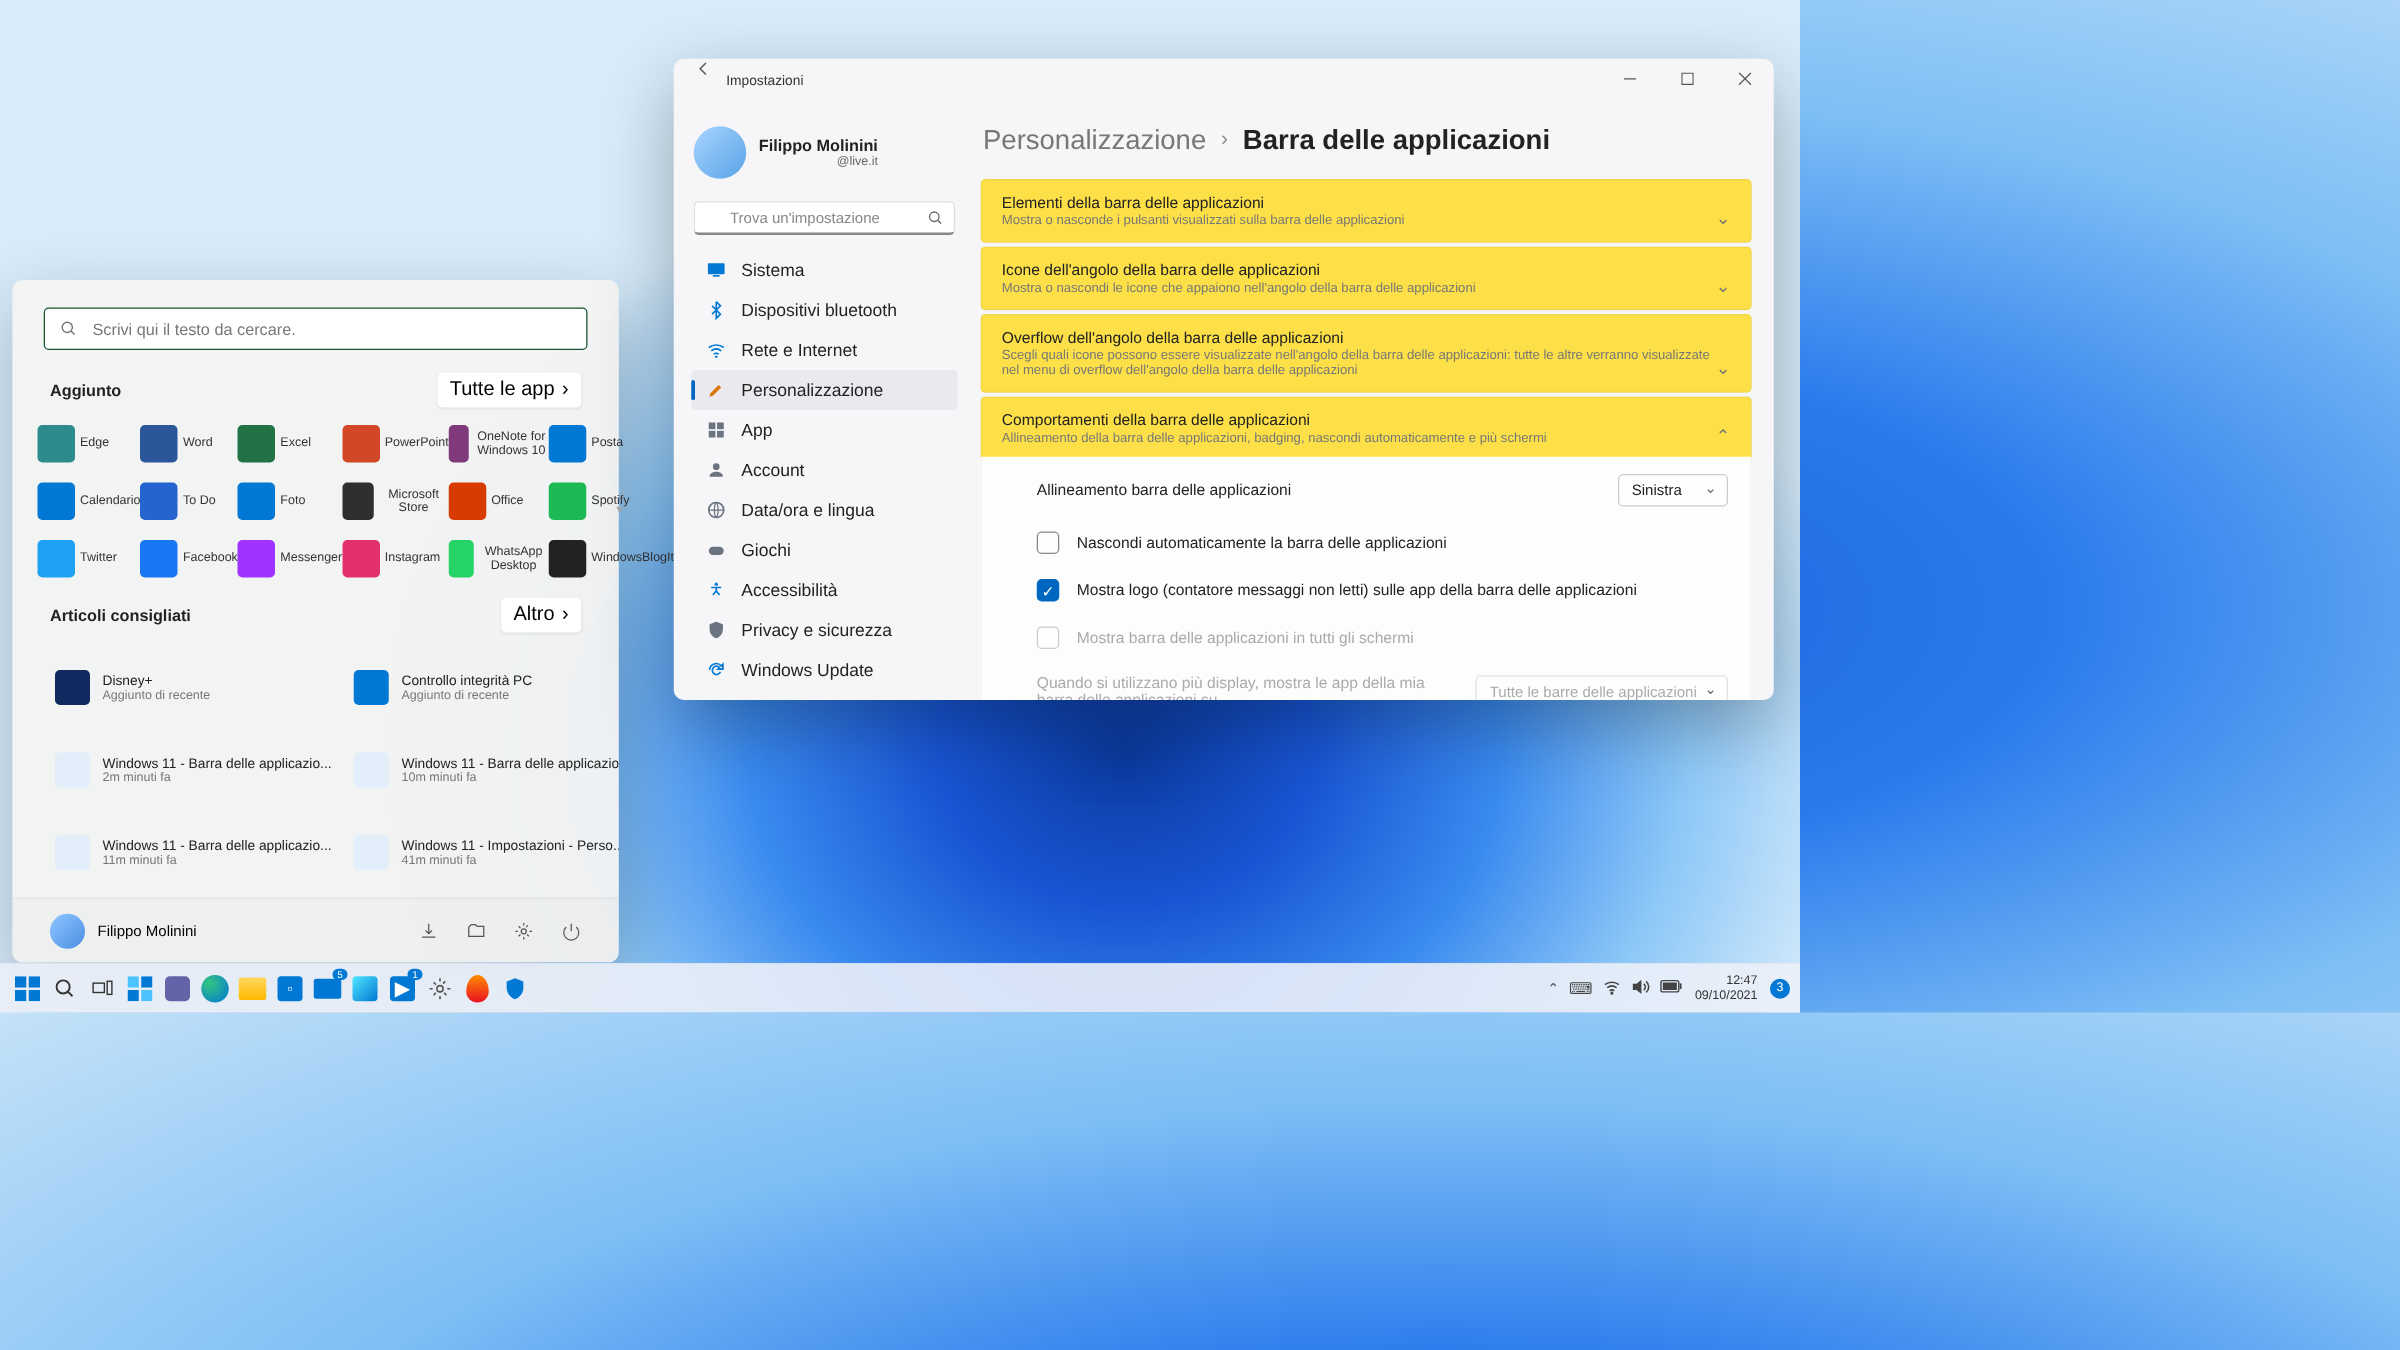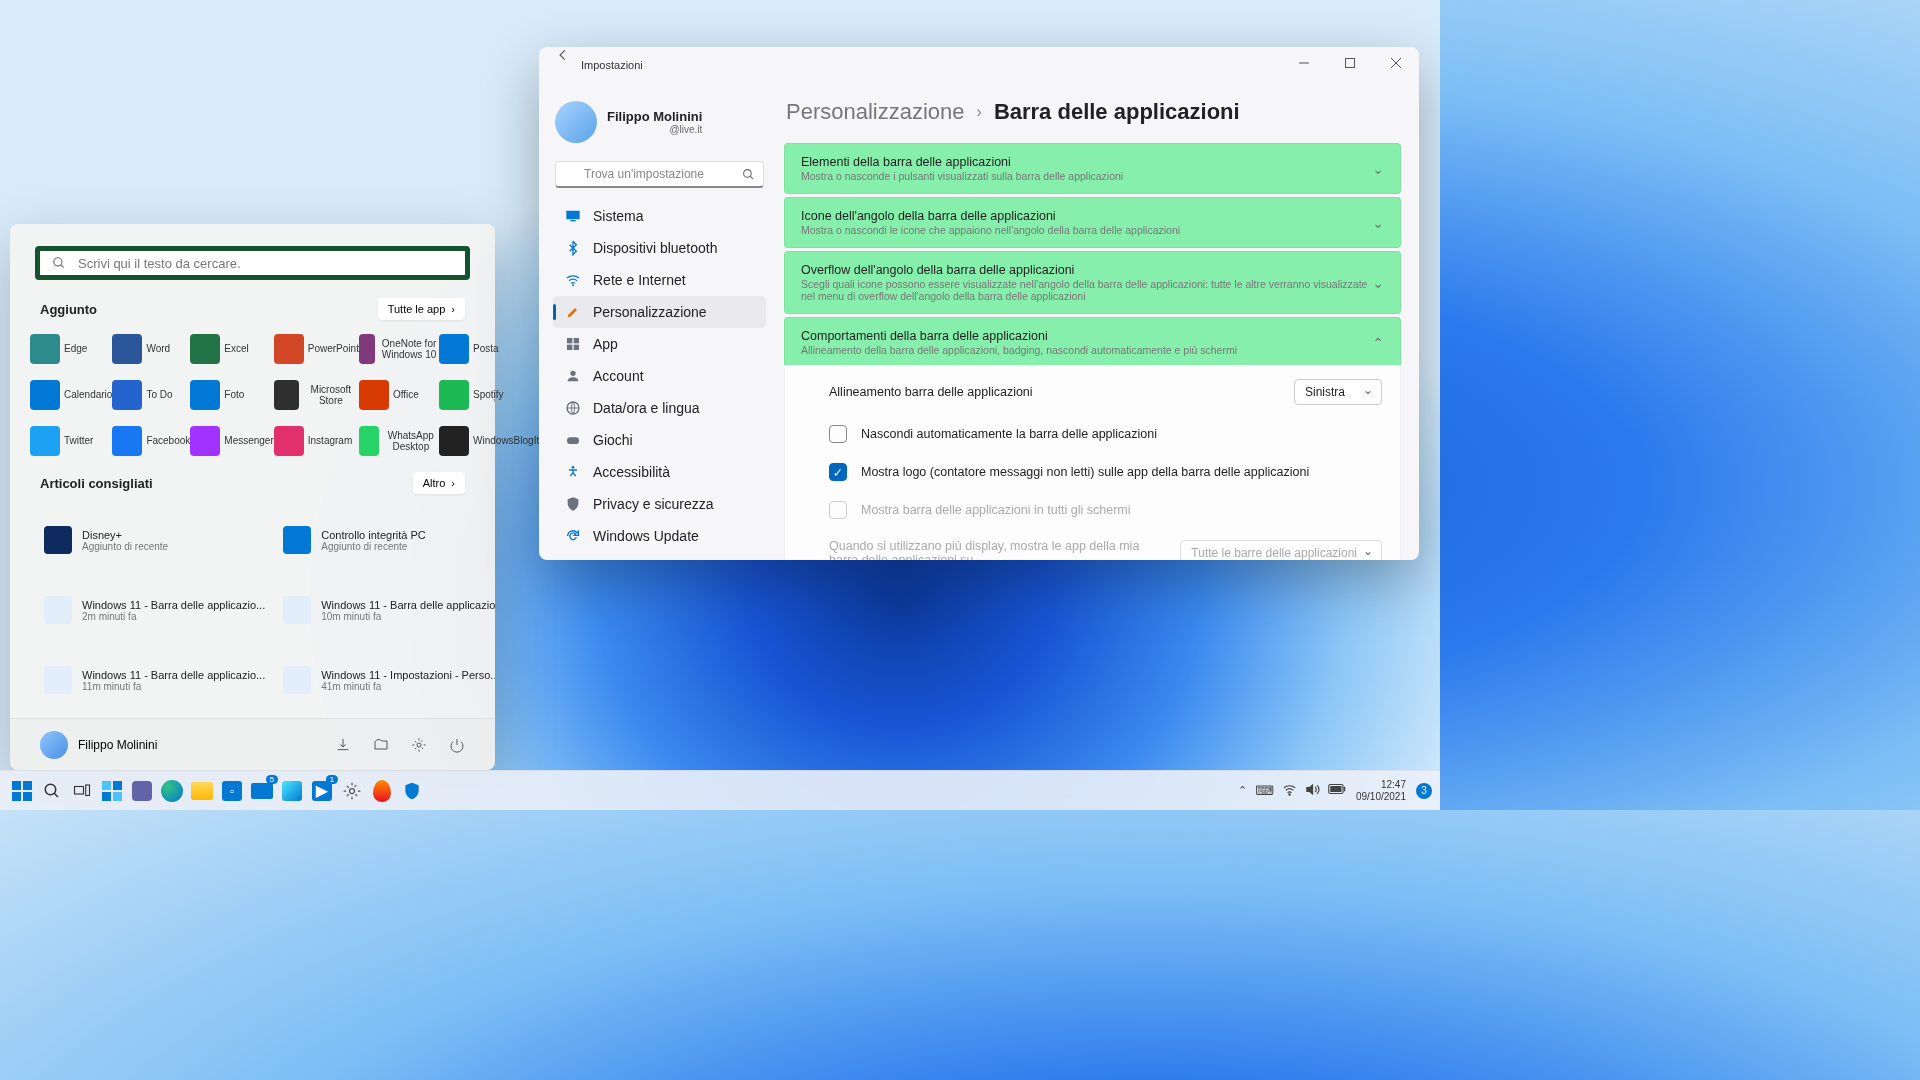--- a/index.html
+++ b/index.html
@@ -1,22 +1,22 @@
 <!DOCTYPE html>
 <html><head>
 <meta charset="utf-8">
 <style>
 *{box-sizing:border-box;margin:0;padding:0;font-family:"Segoe UI",sans-serif}
 body{width:1440px;height:810px;overflow:hidden;background:radial-gradient(ellipse at 60% 60%,#1a5fd8 0%,#2b7aed 30%,#7cbef5 60%,#c5e2f8 100%);position:relative}
 .wallpaper{position:absolute;inset:0;background:radial-gradient(ellipse 600px 500px at 900px 600px,#0b3a9e 0%,#1855d4 25%,#3a8aef 50%,#8ec8f7 75%,#d8ecfb 100%)}
 .start-menu{position:absolute;left:10px;top:224px;width:485px;height:546px;background:rgba(243,243,243,0.96);backdrop-filter:blur(20px);border-radius:8px;box-shadow:0 20px 60px rgba(0,0,0,0.25);display:flex;flex-direction:column}
-.start-search{margin:22px 25px 18px;height:34px;background:#fff;border:5px solid #14532d;border-radius:4px;display:flex;align-items:center;padding:0 12px;gap:12px;font-size:13px;color:#777}
+.start-search{margin:22px 25px 18px;height:34px;background:#fff;border:1px solid #14532d;border-radius:4px;display:flex;align-items:center;padding:0 12px;gap:12px;font-size:13px;color:#777}
 .start-section-header{display:flex;justify-content:space-between;align-items:center;padding:0 30px;margin-bottom:8px}
 .start-section-title{font-size:13px;font-weight:700;color:#222}
-.start-pill{background:#fff;border:none;border-radius:4px;padding:5px 10px;font-size:11px;display:flex;align-items:center;gap:6px;cursor:pointer;box-shadow:0 1px 2px rgba(0,0,0,0.08)}
+.start-pill{background:#fff;border:none;border-radius:4px;padding:5px 10px;font-size:16px;display:flex;align-items:center;gap:6px;cursor:pointer;box-shadow:0 1px 2px rgba(0,0,0,0.08)}
 .apps-grid{display:grid;grid-template-columns:repeat(6,1fr);gap:4px 0;padding:0 20px;position:relative}
 .app-tile{display:flex;align-items:center;gap:4px;padding:6px 0;cursor:pointer;border-radius:4px}
 .app-icon{width:30px;height:30px;border-radius:4px;display:flex;align-items:center;justify-content:center;font-size:18px;color:#fff}
 .app-label{font-size:10px;color:#333;text-align:center;line-height:1.15;max-width:68px}
 .recommended{display:grid;grid-template-columns:1fr 1fr;gap:6px 10px;padding:6px 30px;flex:1;overflow:hidden}
 .rec-item{display:flex;gap:10px;align-items:center;cursor:pointer;padding:4px;border-radius:4px}
 .rec-icon{width:28px;height:28px;border-radius:4px;display:flex;align-items:center;justify-content:center;font-size:14px;flex-shrink:0}
 .rec-text{flex:1;min-width:0}
 .rec-title{font-size:11px;color:#222;white-space:nowrap;overflow:hidden;text-overflow:ellipsis}
 .rec-sub{font-size:10px;color:#777}
@@ -43,21 +43,21 @@
 .sidebar-search .sicon{position:absolute;right:8px}
 .nav-item{display:flex;align-items:center;gap:12px;padding:8px 12px;border-radius:4px;font-size:14px;color:#222;cursor:pointer;position:relative}
 .nav-item.active{background:#eaeaee}
 .nav-item.active::before{content:"";position:absolute;left:0;top:8px;bottom:8px;width:3px;background:#0067c0;border-radius:2px}
 .nav-icon{width:16px;height:16px;display:inline-flex;align-items:center;justify-content:center}
 .settings-main{flex:1;padding:6px 18px 0 10px;overflow-y:auto}
 .breadcrumb{display:flex;align-items:center;gap:12px;margin:6px 0 18px 2px}
 .crumb-parent{font-size:22px;color:#777;cursor:pointer}
 .crumb-sep{color:#888}
 .crumb-current{font-size:22px;font-weight:600;color:#222}
-.setting-card{background:#86efac;border:1px solid rgba(0,0,0,0.05);border-radius:4px;padding:11px 16px;margin-bottom:3px;display:flex;justify-content:space-between;align-items:center;cursor:pointer}
+.setting-card{background:#fde047;border:1px solid rgba(0,0,0,0.05);border-radius:4px;padding:11px 16px;margin-bottom:3px;display:flex;justify-content:space-between;align-items:flex-end;cursor:pointer}
 .card-text-title{font-size:12.5px;color:#222}
 .card-text-sub{font-size:10.5px;color:#777;margin-top:1px}
 .chev{color:#777;font-size:14px}
 .expanded-body{background:#fdfdfe;border:1px solid rgba(0,0,0,0.05);border-top:none;border-radius:0 0 4px 4px;padding:4px 0;margin-bottom:3px;margin-top:-3px}
 .setting-row{display:flex;justify-content:space-between;align-items:center;padding:10px 18px 10px 44px;font-size:12.5px;color:#222}
 .setting-row.disabled{color:#aaa}
 .check-row{display:flex;align-items:center;gap:14px;padding:10px 18px 10px 44px;font-size:12.5px;color:#222}
 .check-row.disabled{color:#aaa}
 .checkbox{width:18px;height:18px;border:1px solid #888;border-radius:4px;display:flex;align-items:center;justify-content:center;flex-shrink:0}
 .checkbox.checked{background:#0067c0;border-color:#0067c0;color:#fff}

